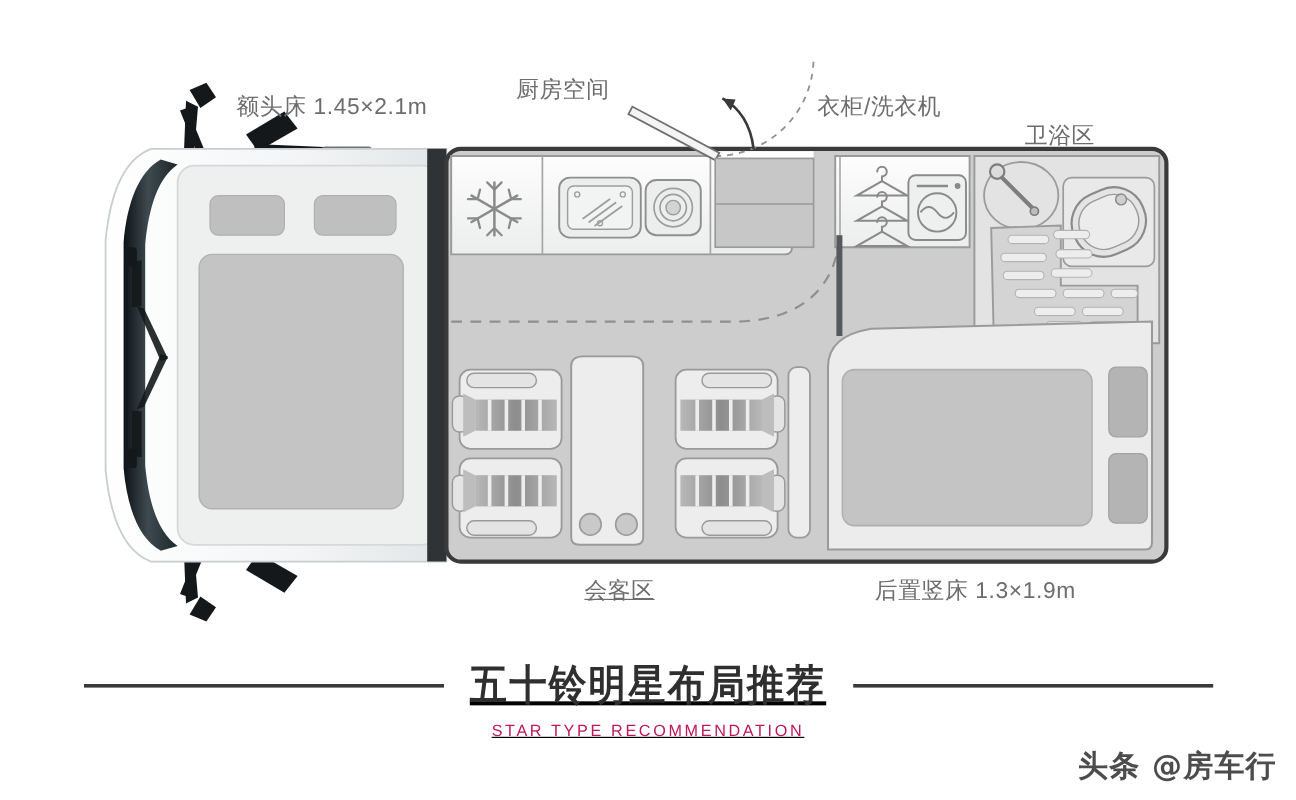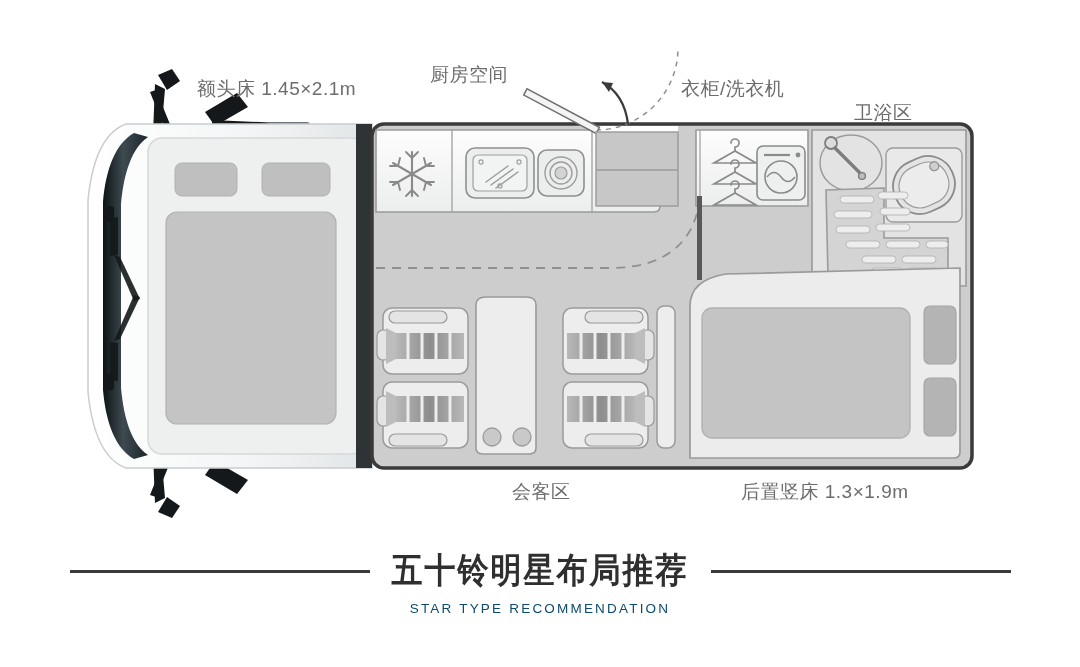--- a/index.html
+++ b/index.html
@@ -18,32 +18,33 @@
     letter-spacing:.5px;
     white-space:nowrap;
     font-family:"Liberation Sans","DejaVu Sans",sans-serif;
   }
 
   
   #titleblock{
     position:absolute;left:0;right:0;top:548px;height:70px;
     display:flex;align-items:center;justify-content:center;
     flex-direction:column;
+    text-decoration:underline;
   }
   #titlerow{display:flex;align-items:center;justify-content:center;gap:22px;width:100%;}
   .rule{height:3px;background:#3a3a3a;width:300px;}
   #cntitle{
     font-size:31px;font-weight:bold;color:#2f2f2f;
     letter-spacing:2px;
     font-family:"DejaVu Sans","Liberation Sans",sans-serif;
     transform:scaleY(1.12);
     white-space:nowrap;
   }
   #entitle{
-    margin-top:9px;font-size:13.5px;color:#0c4a6e;
+    margin-top:9px;font-size:13.5px;color:#be185d;
     letter-spacing:2.2px;white-space:nowrap;
   }
   #watermark{
     position:absolute;right:16px;bottom:12px;
     font-size:25px;font-weight:bold;color:#3d3d3d;
     letter-spacing:1px;opacity:.92;
     font-family:"DejaVu Sans","Liberation Sans",sans-serif;
   }
 </style>
 </head>
@@ -334,26 +335,27 @@
   </svg>
 
   <div class="lbl" style="left:197px;top:76px;">额头床 1.45×2.1m</div>
 
   <div class="lbl" style="left:430px;top:62px;">厨房空间</div>
 
   <div class="lbl" style="left:681px;top:76px;text-align:center;">衣柜/洗衣机</div>
 
   <div class="lbl" style="left:854px;top:76px;margin-top:24px;">卫浴区</div>
 
-  <div class="lbl" style="left:512px;top:479px;">会客区</div>
-
-  <div class="lbl" style="left:729px;top:479px;margin-left:12px;">后置竖床 1.3×1.9m</div>
+  <div class="lbl" style="left:487px;top:479px;text-decoration:underline;">会客区</div>
+
+  <div class="lbl" style="left:729px;top:479px;">后置竖床 1.3×1.9m</div>
 
   <div id="titleblock">
     <div id="titlerow">
       <div class="rule"></div>
       <div id="cntitle">五十铃明星布局推荐</div>
       <div class="rule"></div>
     </div>
     <div id="entitle">STAR TYPE RECOMMENDATION</div>
   </div>
 
+  <div id="watermark">头条 @房车行</div>
 </div>
 
 </body></html>

